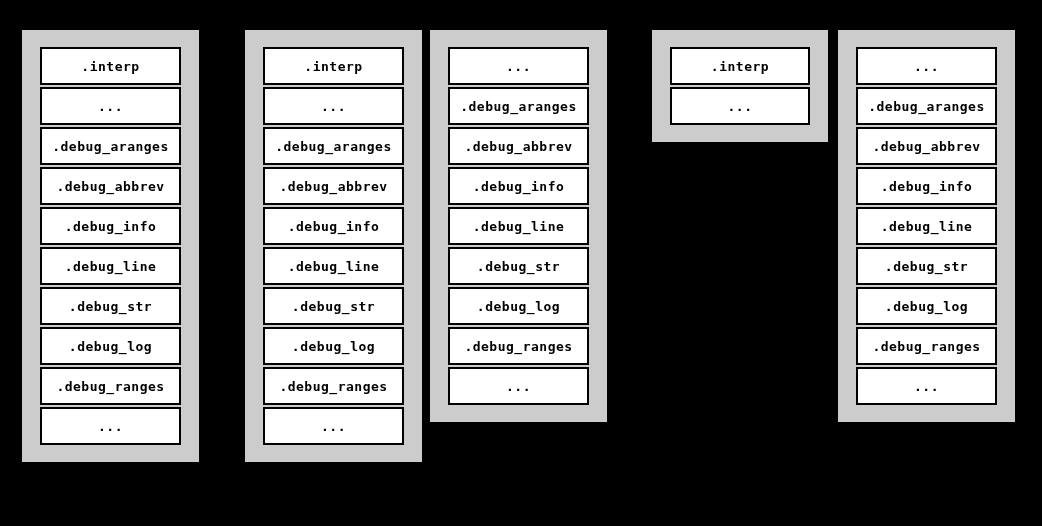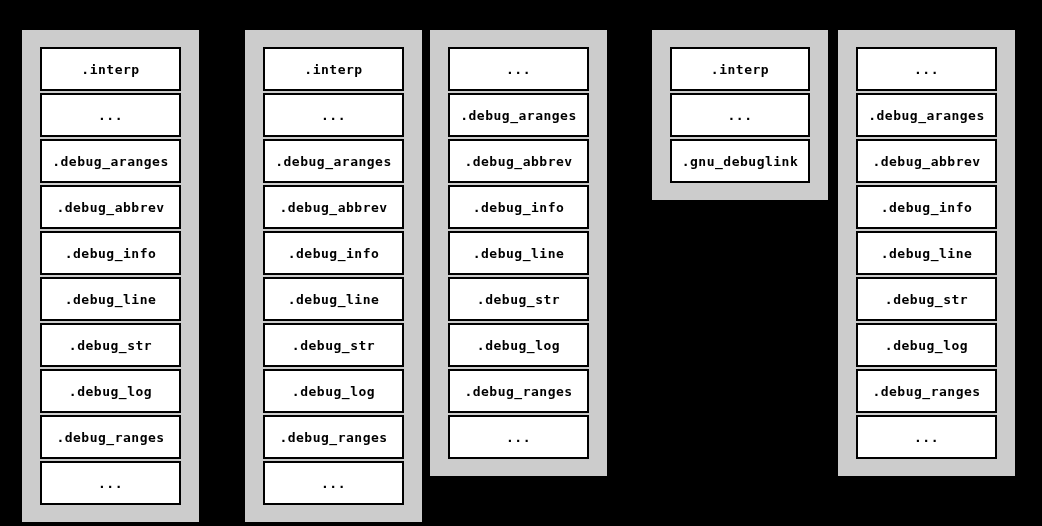--- a/index.html
+++ b/index.html
@@ -21,21 +21,21 @@
     box-sizing: border-box;
     padding: 17px 18px;
   }
   .section-list {
     display: flex;
     flex-direction: column;
     gap: 2px;
   }
   .section-box {
     box-sizing: border-box;
-    height: 44px;
+    height: 38px;
     background: #ffffff;
     border: 2px solid #000000;
     display: flex;
     align-items: center;
     justify-content: center;
     font-size: 13px;
     font-weight: bold;
     letter-spacing: 0.5px;
     color: #000000;
     line-height: 1;
@@ -90,21 +90,20 @@
         <div class="section-box">.debug_str</div>
         <div class="section-box">.debug_log</div>
         <div class="section-box">.debug_ranges</div>
         <div class="section-box">...</div>
       </div>
     </div>
     <div class="elf-container" id="container-3">
       <div class="section-list">
         <div class="section-box">.interp</div>
         <div class="section-box">...</div>
-        <div class="section-box">.gnu_debuglink</div>
       </div>
     </div>
     <div class="elf-container" id="container-4">
       <div class="section-list">
         <div class="section-box">...</div>
         <div class="section-box">.debug_aranges</div>
         <div class="section-box">.debug_abbrev</div>
         <div class="section-box">.debug_info</div>
         <div class="section-box">.debug_line</div>
         <div class="section-box">.debug_str</div>

